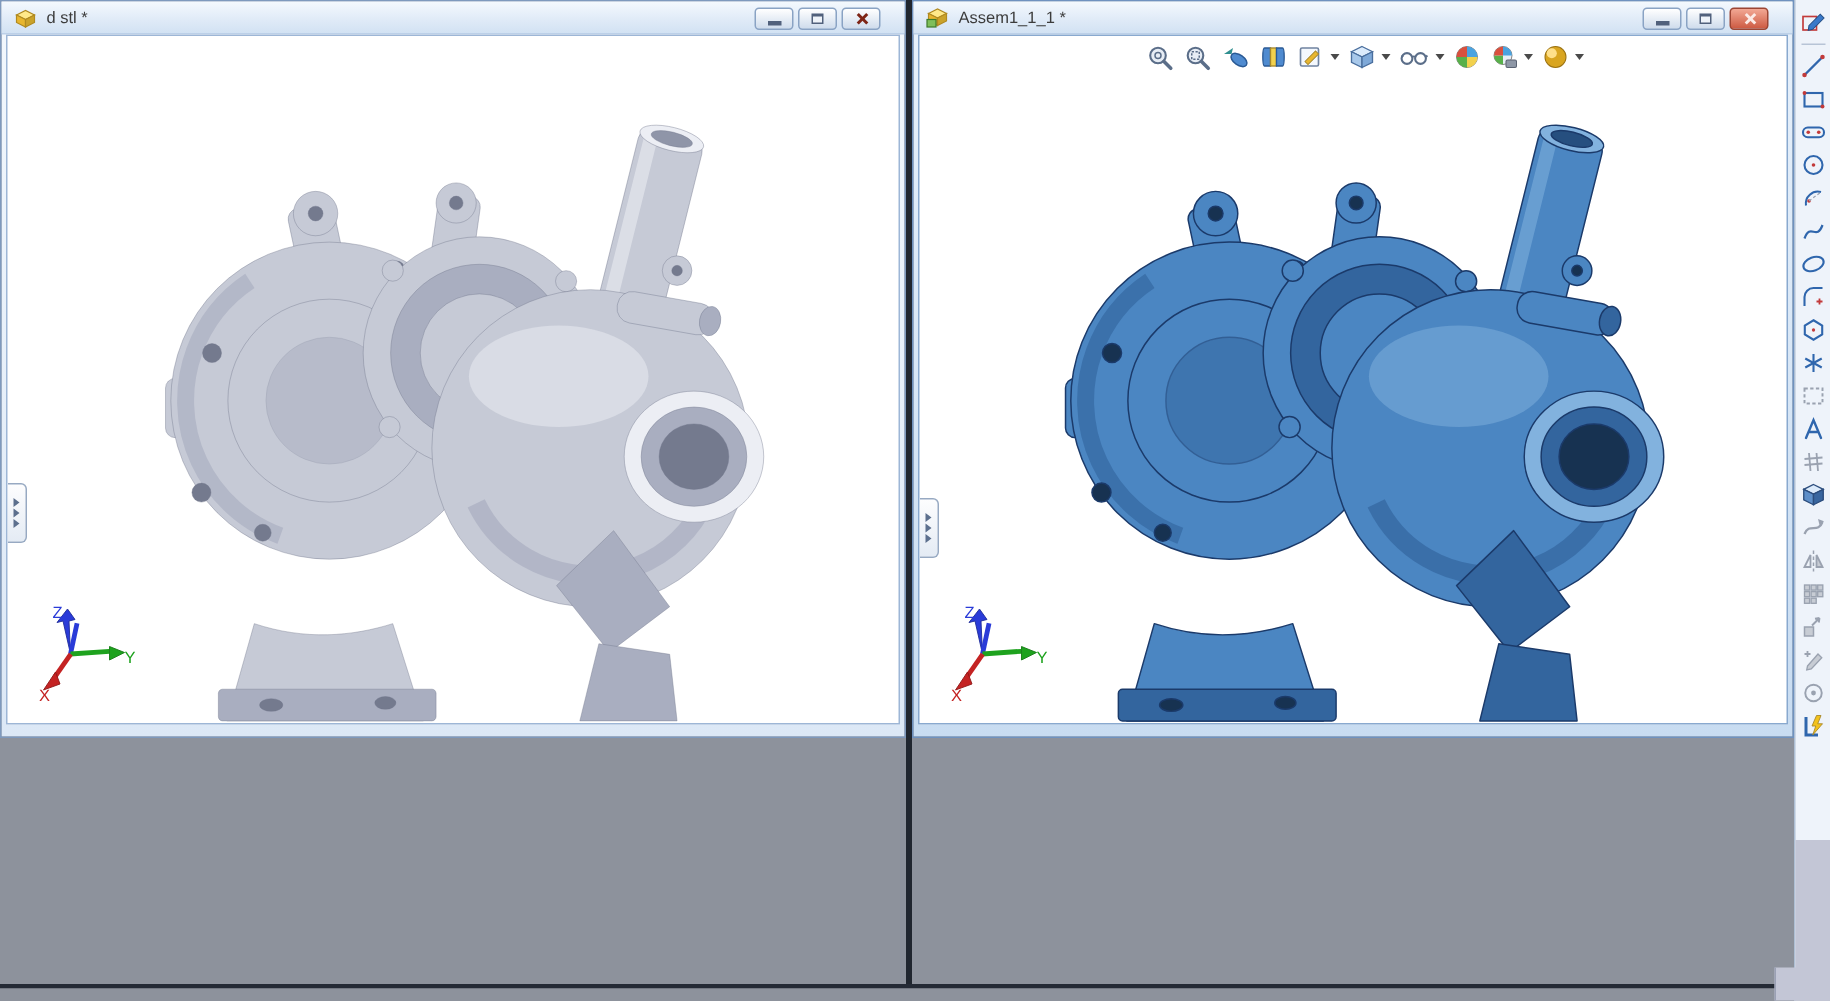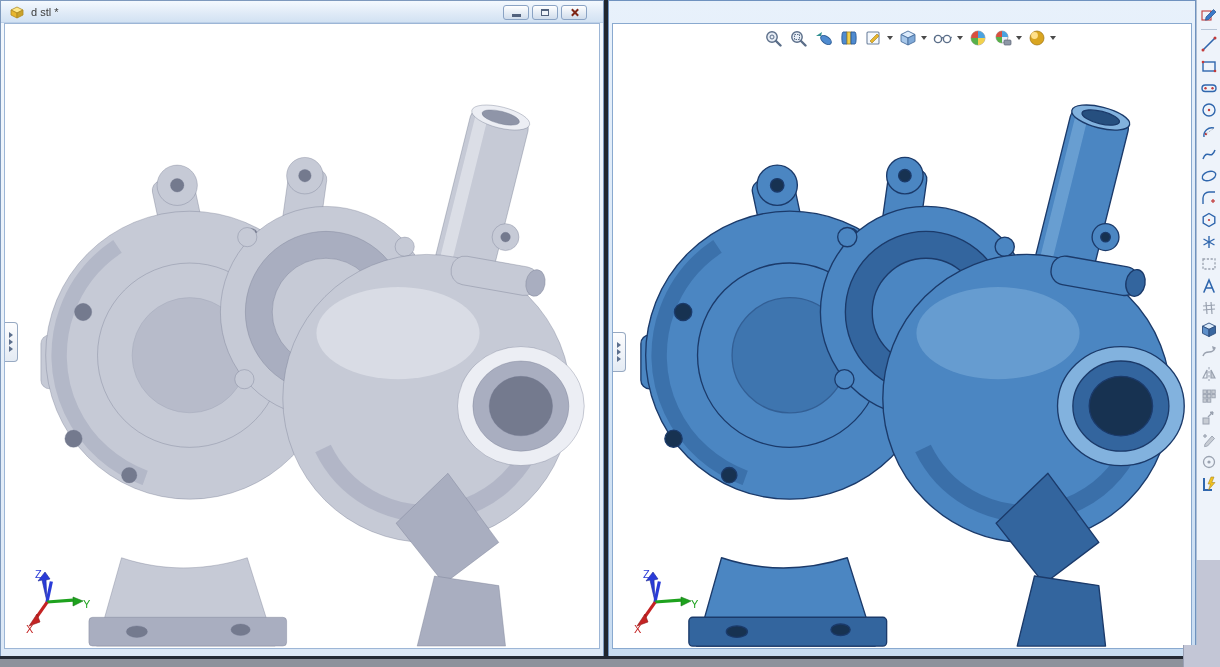--- a/index.html
+++ b/index.html
@@ -1,20 +1,20 @@
 <!DOCTYPE html>
 <html><head>
 <meta charset="utf-8">
 <style>
   * { margin:0; padding:0; box-sizing:border-box; }
   html,body { width:1220px; height:667px; overflow:hidden;
     font-family:"Liberation Sans", sans-serif; background:#8d929c; }
 
   
-  .window { position:absolute; top:0; height:658px; border:1px solid #7e99bd;
+  .window { position:absolute; top:0; height:492px; border:1px solid #7e99bd;
     background:linear-gradient(#f3f8fd,#dce8f6); }
   .window.left  { left:0;   width:604px; }
   .window.right { left:608px; width:588px; background:linear-gradient(#e8f1fb,#c8dcf1); border-color:#6f92bf; }
 
   .titlebar { position:absolute; top:0; left:0; right:0; height:22px;
     display:flex; align-items:center; padding-left:8px;
     background:linear-gradient(#f4f9fe,#dfeaf7 60%, #d2e2f3);
     border-bottom:1px solid #bcd0e8; }
   .titlebar .ticon { width:16px; height:14px; margin-right:6px; flex:0 0 auto; }
   .titlebar .ttext { font-size:11px; color:#3c3c3c; }
@@ -202,20 +202,40 @@
       <i></i>
       <i></i>
       <i></i>
     </div>
   </div>
 </div>
 
 <div class="divider-v"></div>
 
 <div class="window right">
+  <div class="titlebar">
+    <svg class="ticon" viewBox="0 0 16 14">
+      <polygon points="2,4 8,1 14,4 8,7" fill="#ffe98a" stroke="#b08a21" stroke-width="0.8"></polygon>
+      <polygon points="2,4 8,7 8,12 2,9" fill="#e8b62e" stroke="#b08a21" stroke-width="0.8"></polygon>
+      <polygon points="14,4 8,7 8,12 14,9" fill="#caa22a" stroke="#b08a21" stroke-width="0.8"></polygon>
+      <rect x="1" y="8" width="6" height="5" fill="#7fbf5a" stroke="#3f7a2a" stroke-width="0.8"></rect>
+    </svg>
+    <span class="ttext">Assem1_1_1 *</span>
+    <div class="controls">
+      <div class="wbtn">
+          <span class="g-min"></span>
+        </div>
+      <div class="wbtn">
+          <span class="g-res"></span>
+        </div>
+      <div class="wbtn red">
+          <span class="g-close"></span>
+        </div>
+    </div>
+  </div>
   <div class="viewport">
 
     <div class="viewbar">
       <div class="vtool">
         <svg width="20" height="18" viewBox="0 0 20 18">
           <circle cx="8" cy="8" r="5.2" fill="#e7edf5" stroke="#5b6e89" stroke-width="1.4"></circle>
           <circle cx="8" cy="8" r="2" fill="none" stroke="#5b6e89" stroke-width="1"></circle>
           <line x1="12" y1="12" x2="16.5" y2="16.5" stroke="#5b6e89" stroke-width="2.4" stroke-linecap="round"></line>
         </svg>
       </div>

